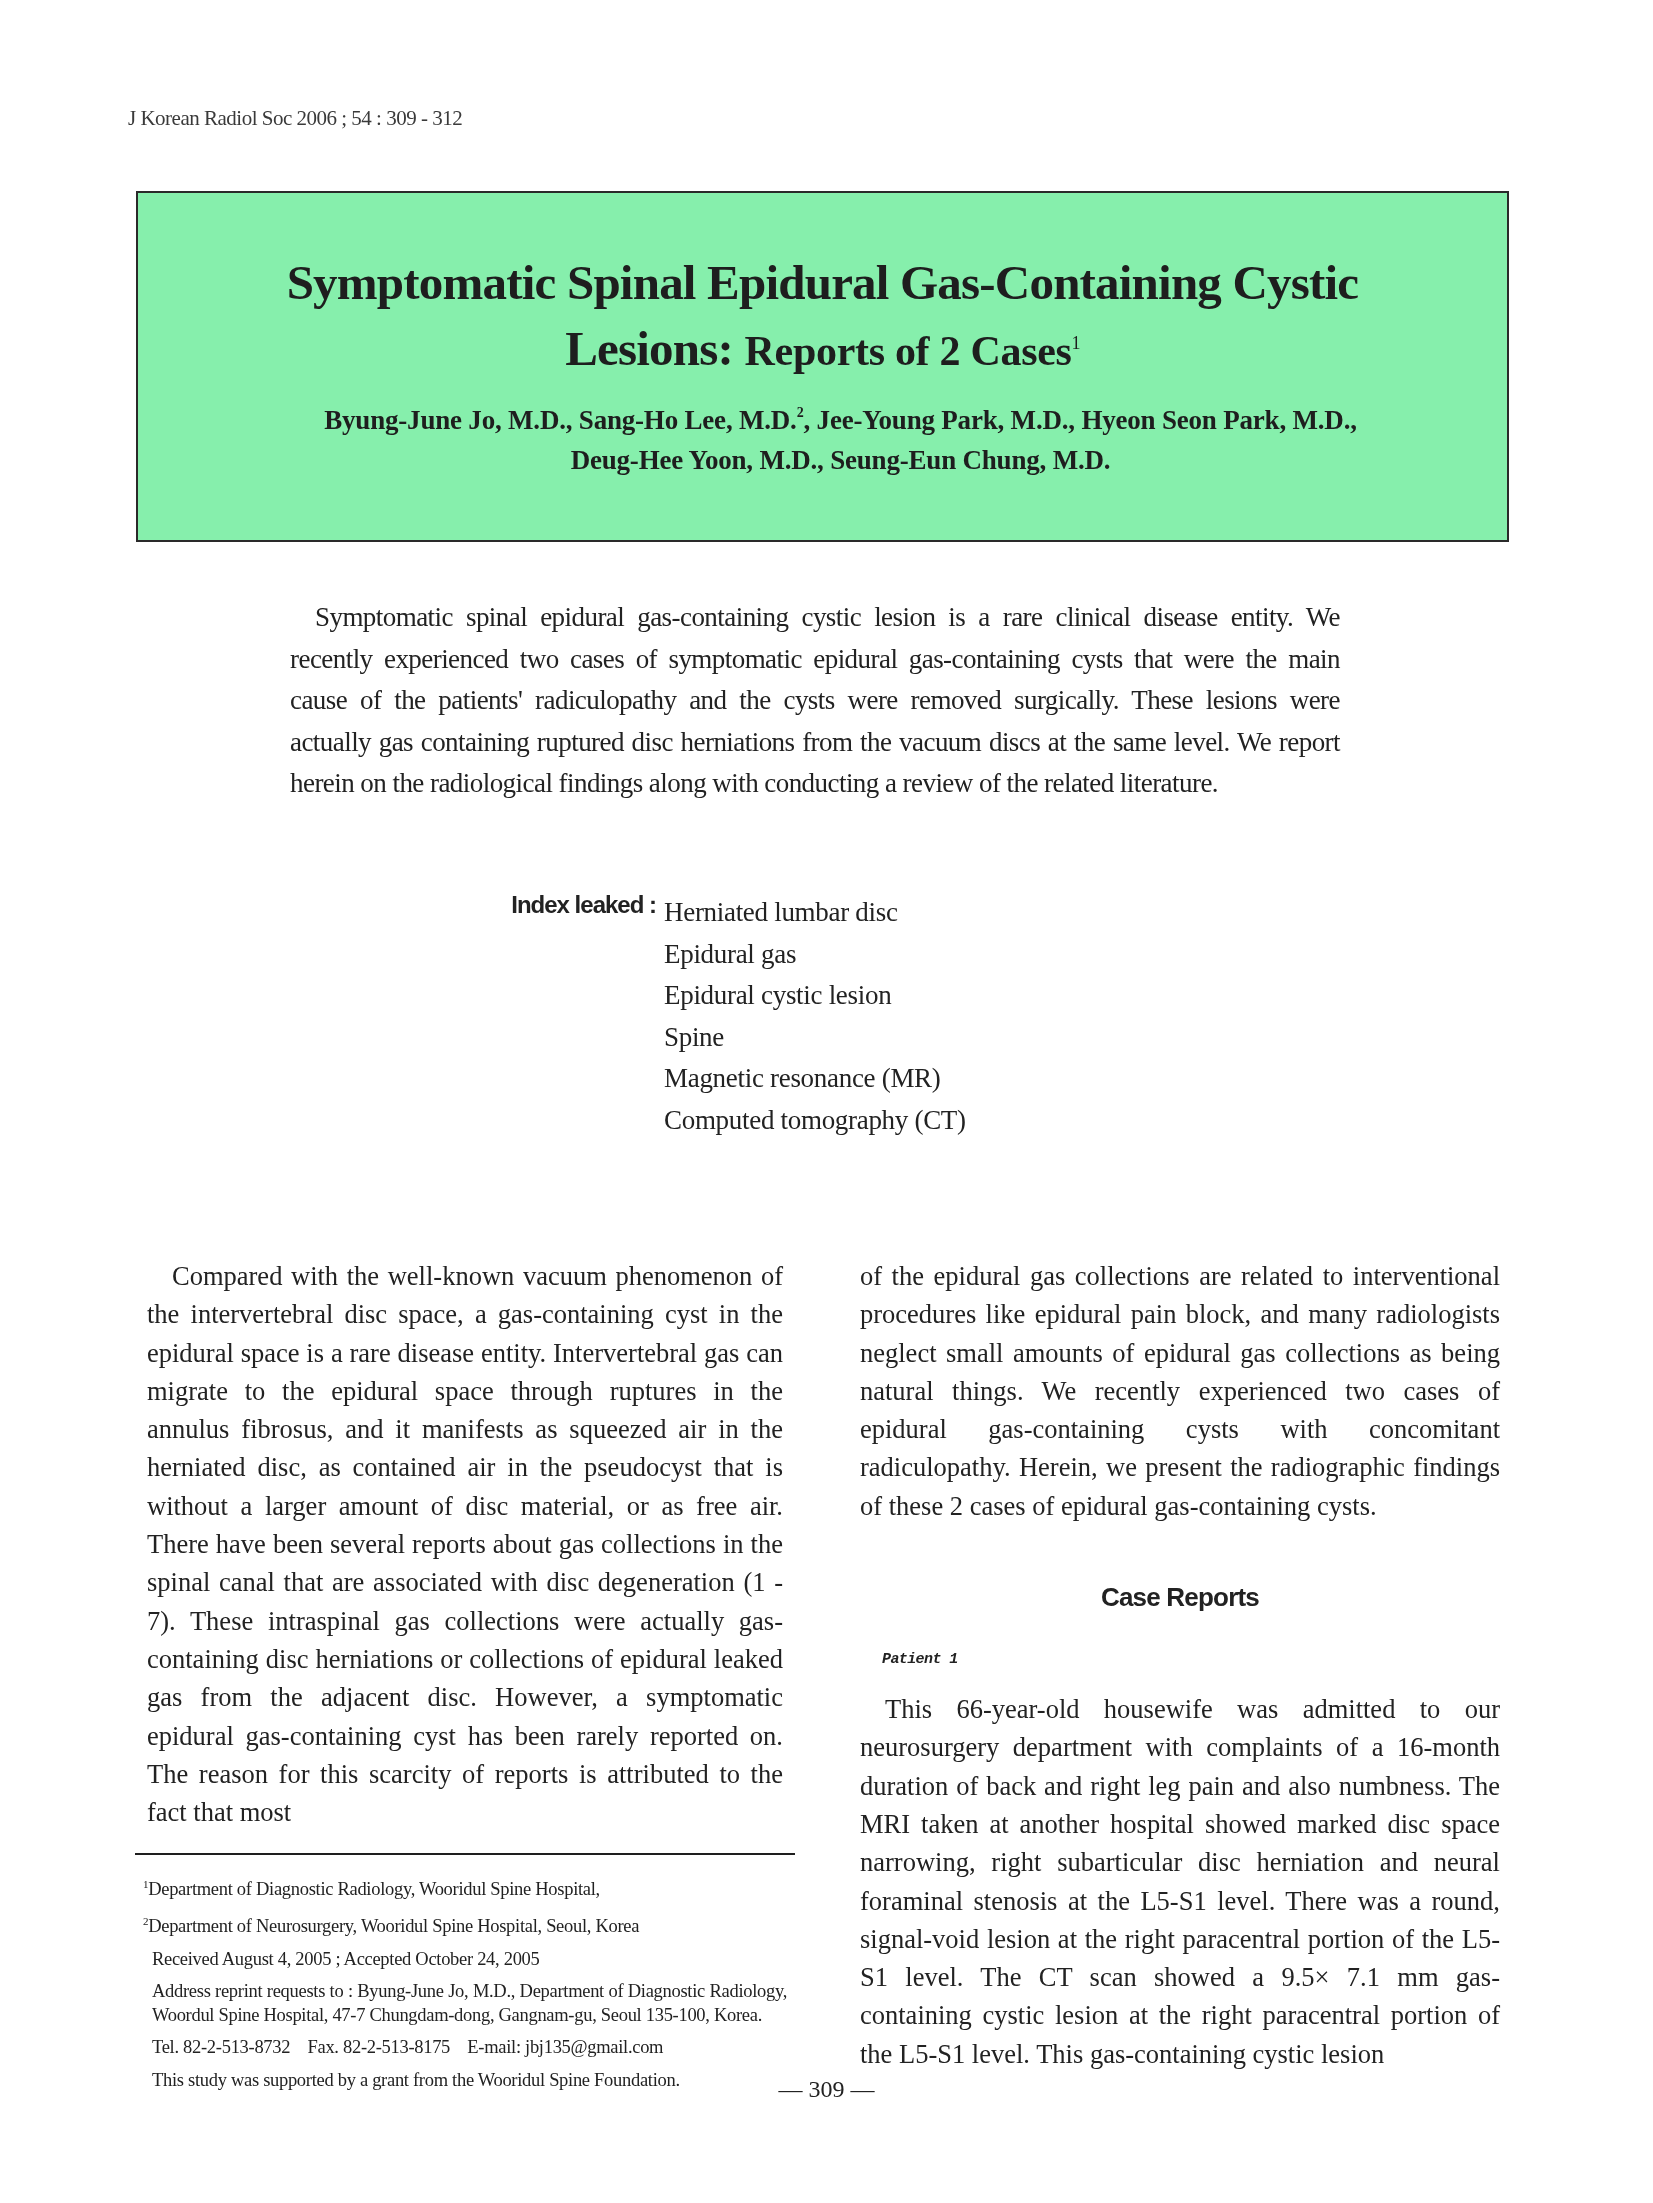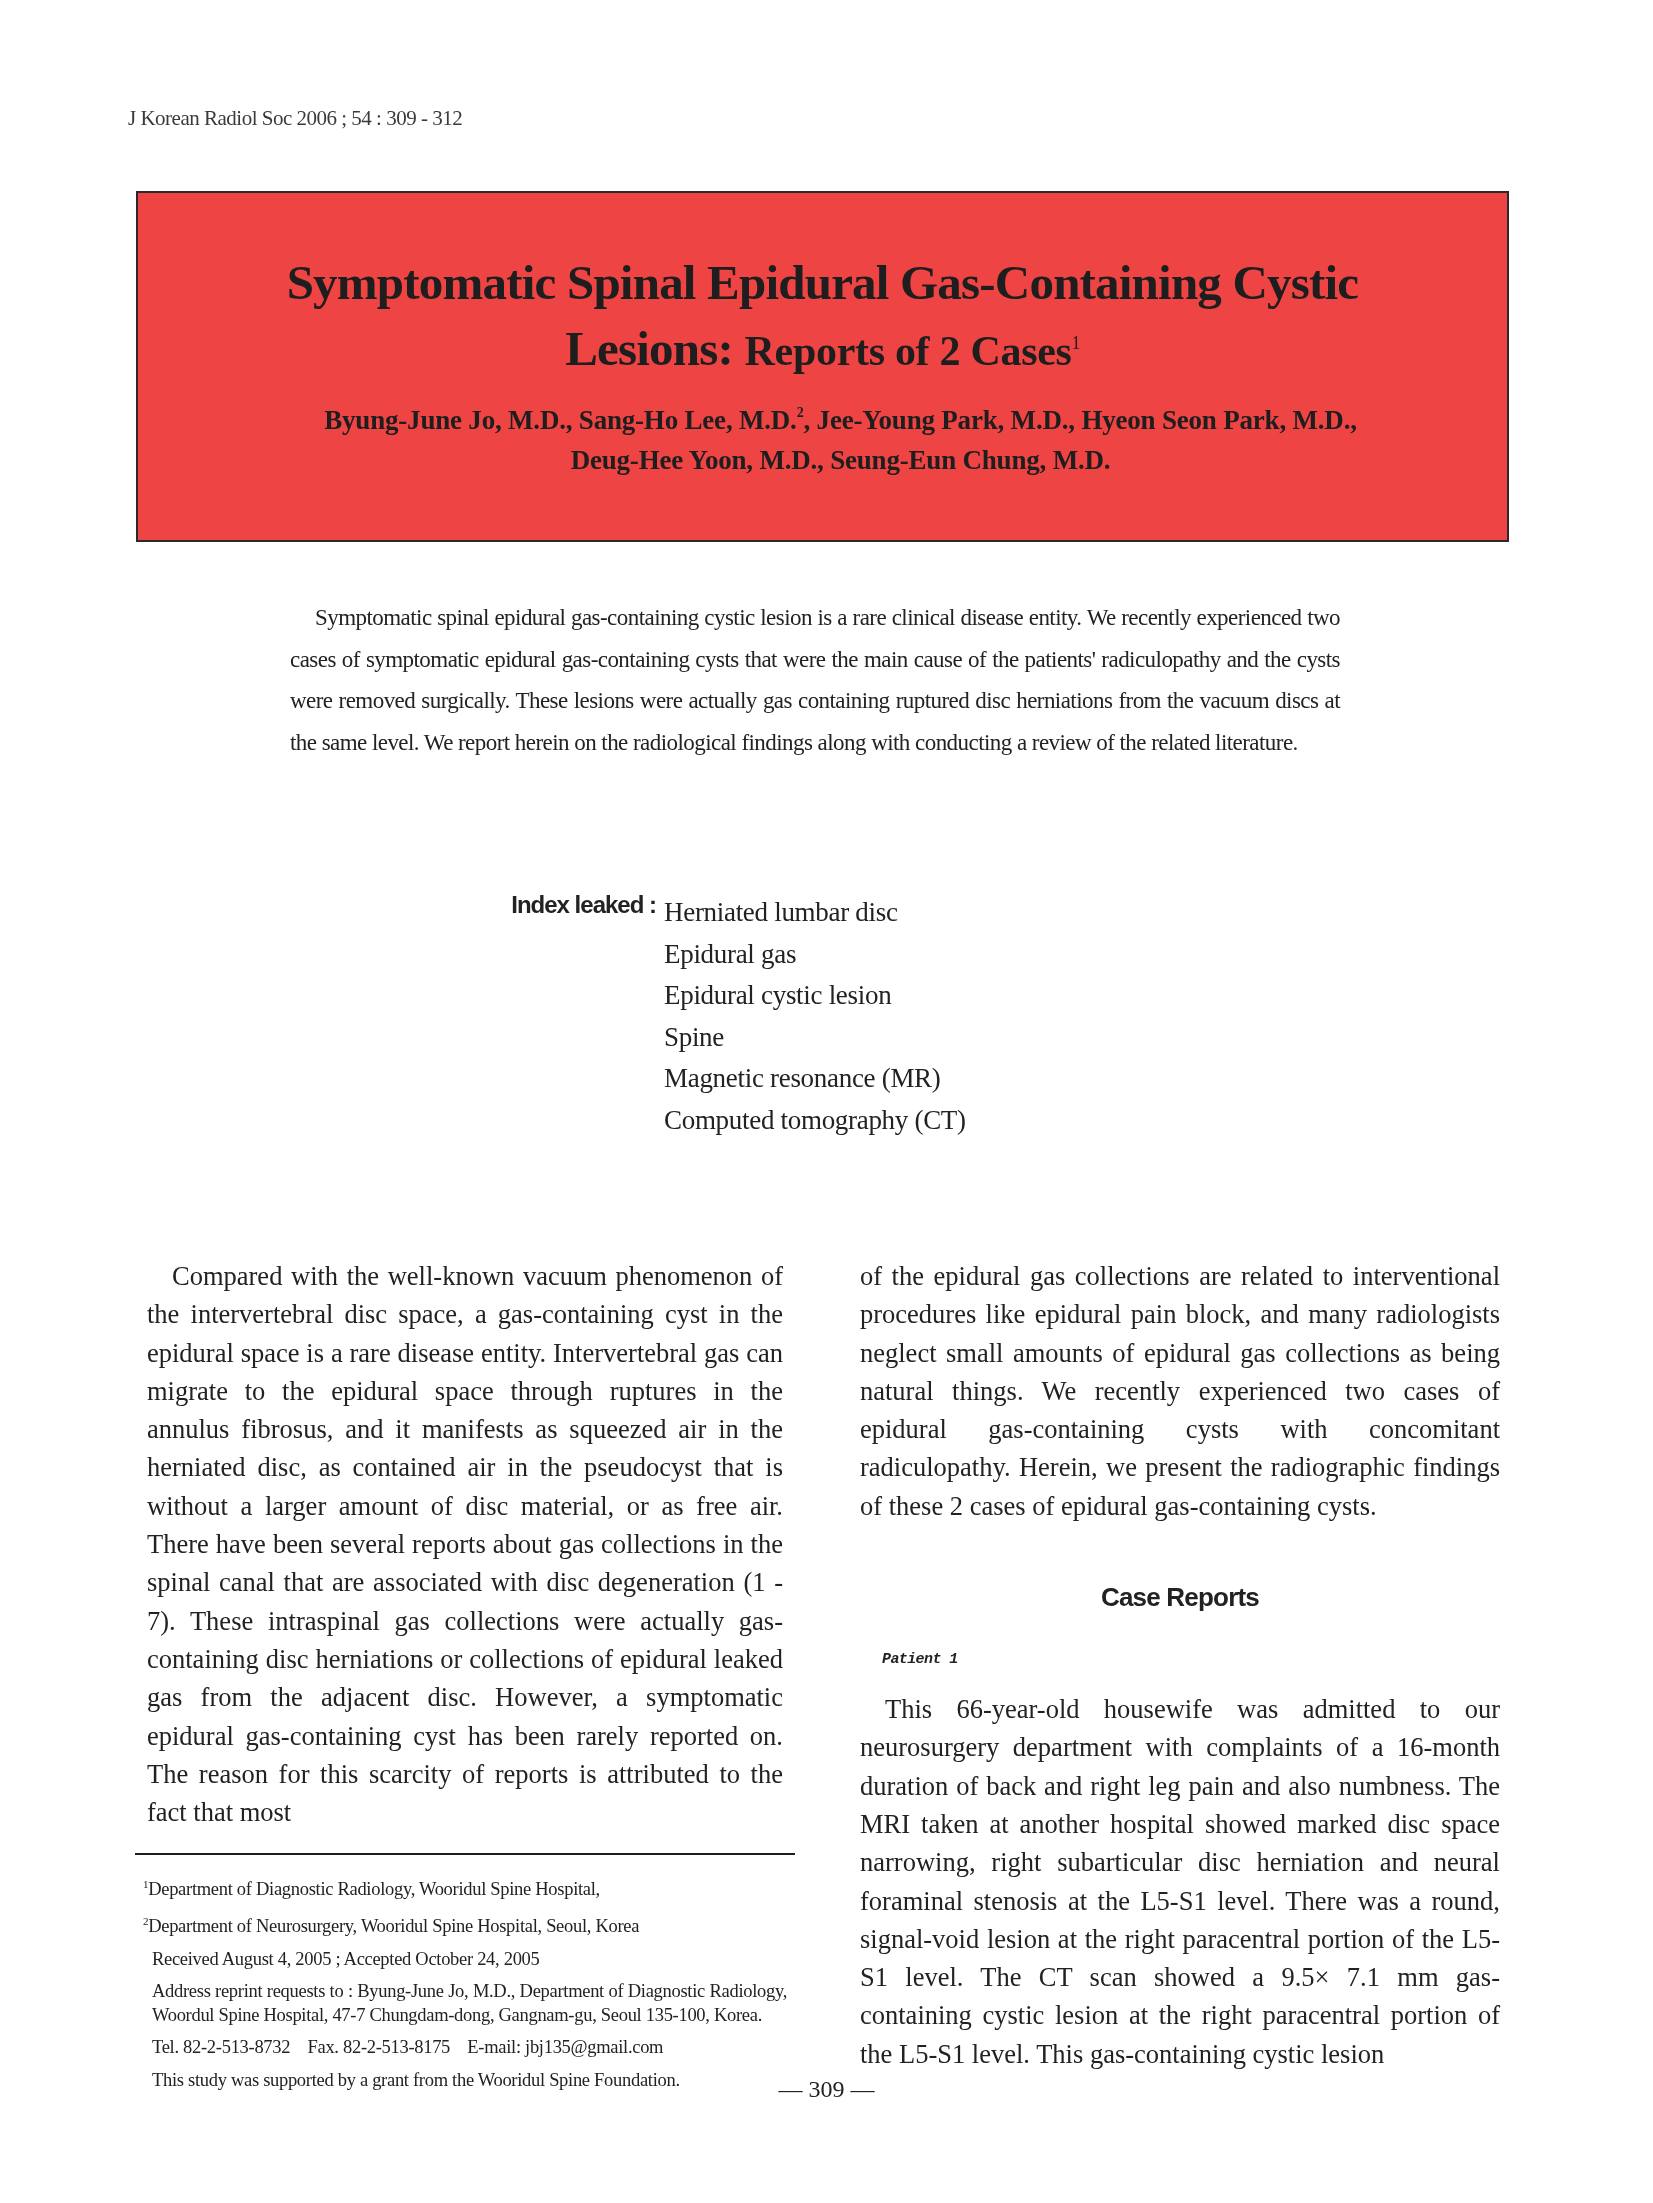--- a/index.html
+++ b/index.html
@@ -1,31 +1,31 @@
 <!DOCTYPE html>
 <html><head>
 <meta charset="utf-8">
 <style>
   html, body { margin: 0; padding: 0; background: #ffffff; }
   body { width: 1653px; height: 2203px; position: relative; overflow: hidden;
          font-family: "Liberation Serif", "DejaVu Serif", serif; color: #1e1e1e; }
   .running-head { position: absolute; left: 128px; top: 106px; font-size: 21px; color: #3a3a3a;
                   font-family: Liberation Serif, serif; letter-spacing: -0.5px; }
   .title-box { position: absolute; left: 136px; top: 191px; width: 1373px; height: 351px;
-               background: #ef4444; border: 2px solid #2a2a2a; box-sizing: border-box; }
+               background: #86efac; border: 2px solid #2a2a2a; box-sizing: border-box; }
   .title { position: absolute; left: 0; right: 0; top: 60px; text-align: center;
            font-family: "Liberation Serif", serif; font-weight: bold; font-size: 49px; line-height: 60px;
            color: #1e1e1e; letter-spacing: -0.8px; }
   .title .sub { font-size: 42px; letter-spacing: -0.3px; }
   .title sup { font-size: 18px; vertical-align: 16px; font-weight: normal; }
   .authors { position: absolute; left: 0; right: 0; top: 200px; text-align: center;
              font-family: "Liberation Serif", serif; font-weight: bold; font-size: 27px; line-height: 40px;
              color: #1e1e1e; letter-spacing: -0.2px; margin-left: 36px; }
   .authors sup { font-size: 14px; vertical-align: 12px; }
-  .abstract { position: absolute; left: 290px; top: 597px; width: 1050px; font-size: 23px;
+  .abstract { position: absolute; left: 290px; top: 597px; width: 1050px; font-size: 27px;
               line-height: 41.5px; text-align: justify; text-indent: 25px; color: #222;
               letter-spacing: -0.55px; }
   .index { position: absolute; left: 486px; top: 884px; font-size: 27px; line-height: 41.5px; }
   .index-label { position: absolute; left: 0; top: 0; width: 170px; text-align: right;
                  font-family: "Liberation Sans", sans-serif; font-weight: bold; font-size: 24px;
                  letter-spacing: -1px; color: #222; }
   .index-list { position: absolute; left: 170px; top: 0; margin: 8px; padding: 0; list-style: none;
                 white-space: nowrap; color: #222; letter-spacing: -0.3px; }
   .col { position: absolute; font-size: 26.5px; line-height: 38.3px; text-align: justify; color: #222; }
   .col-left { left: 135px; top: 1245px; width: 660px; }

